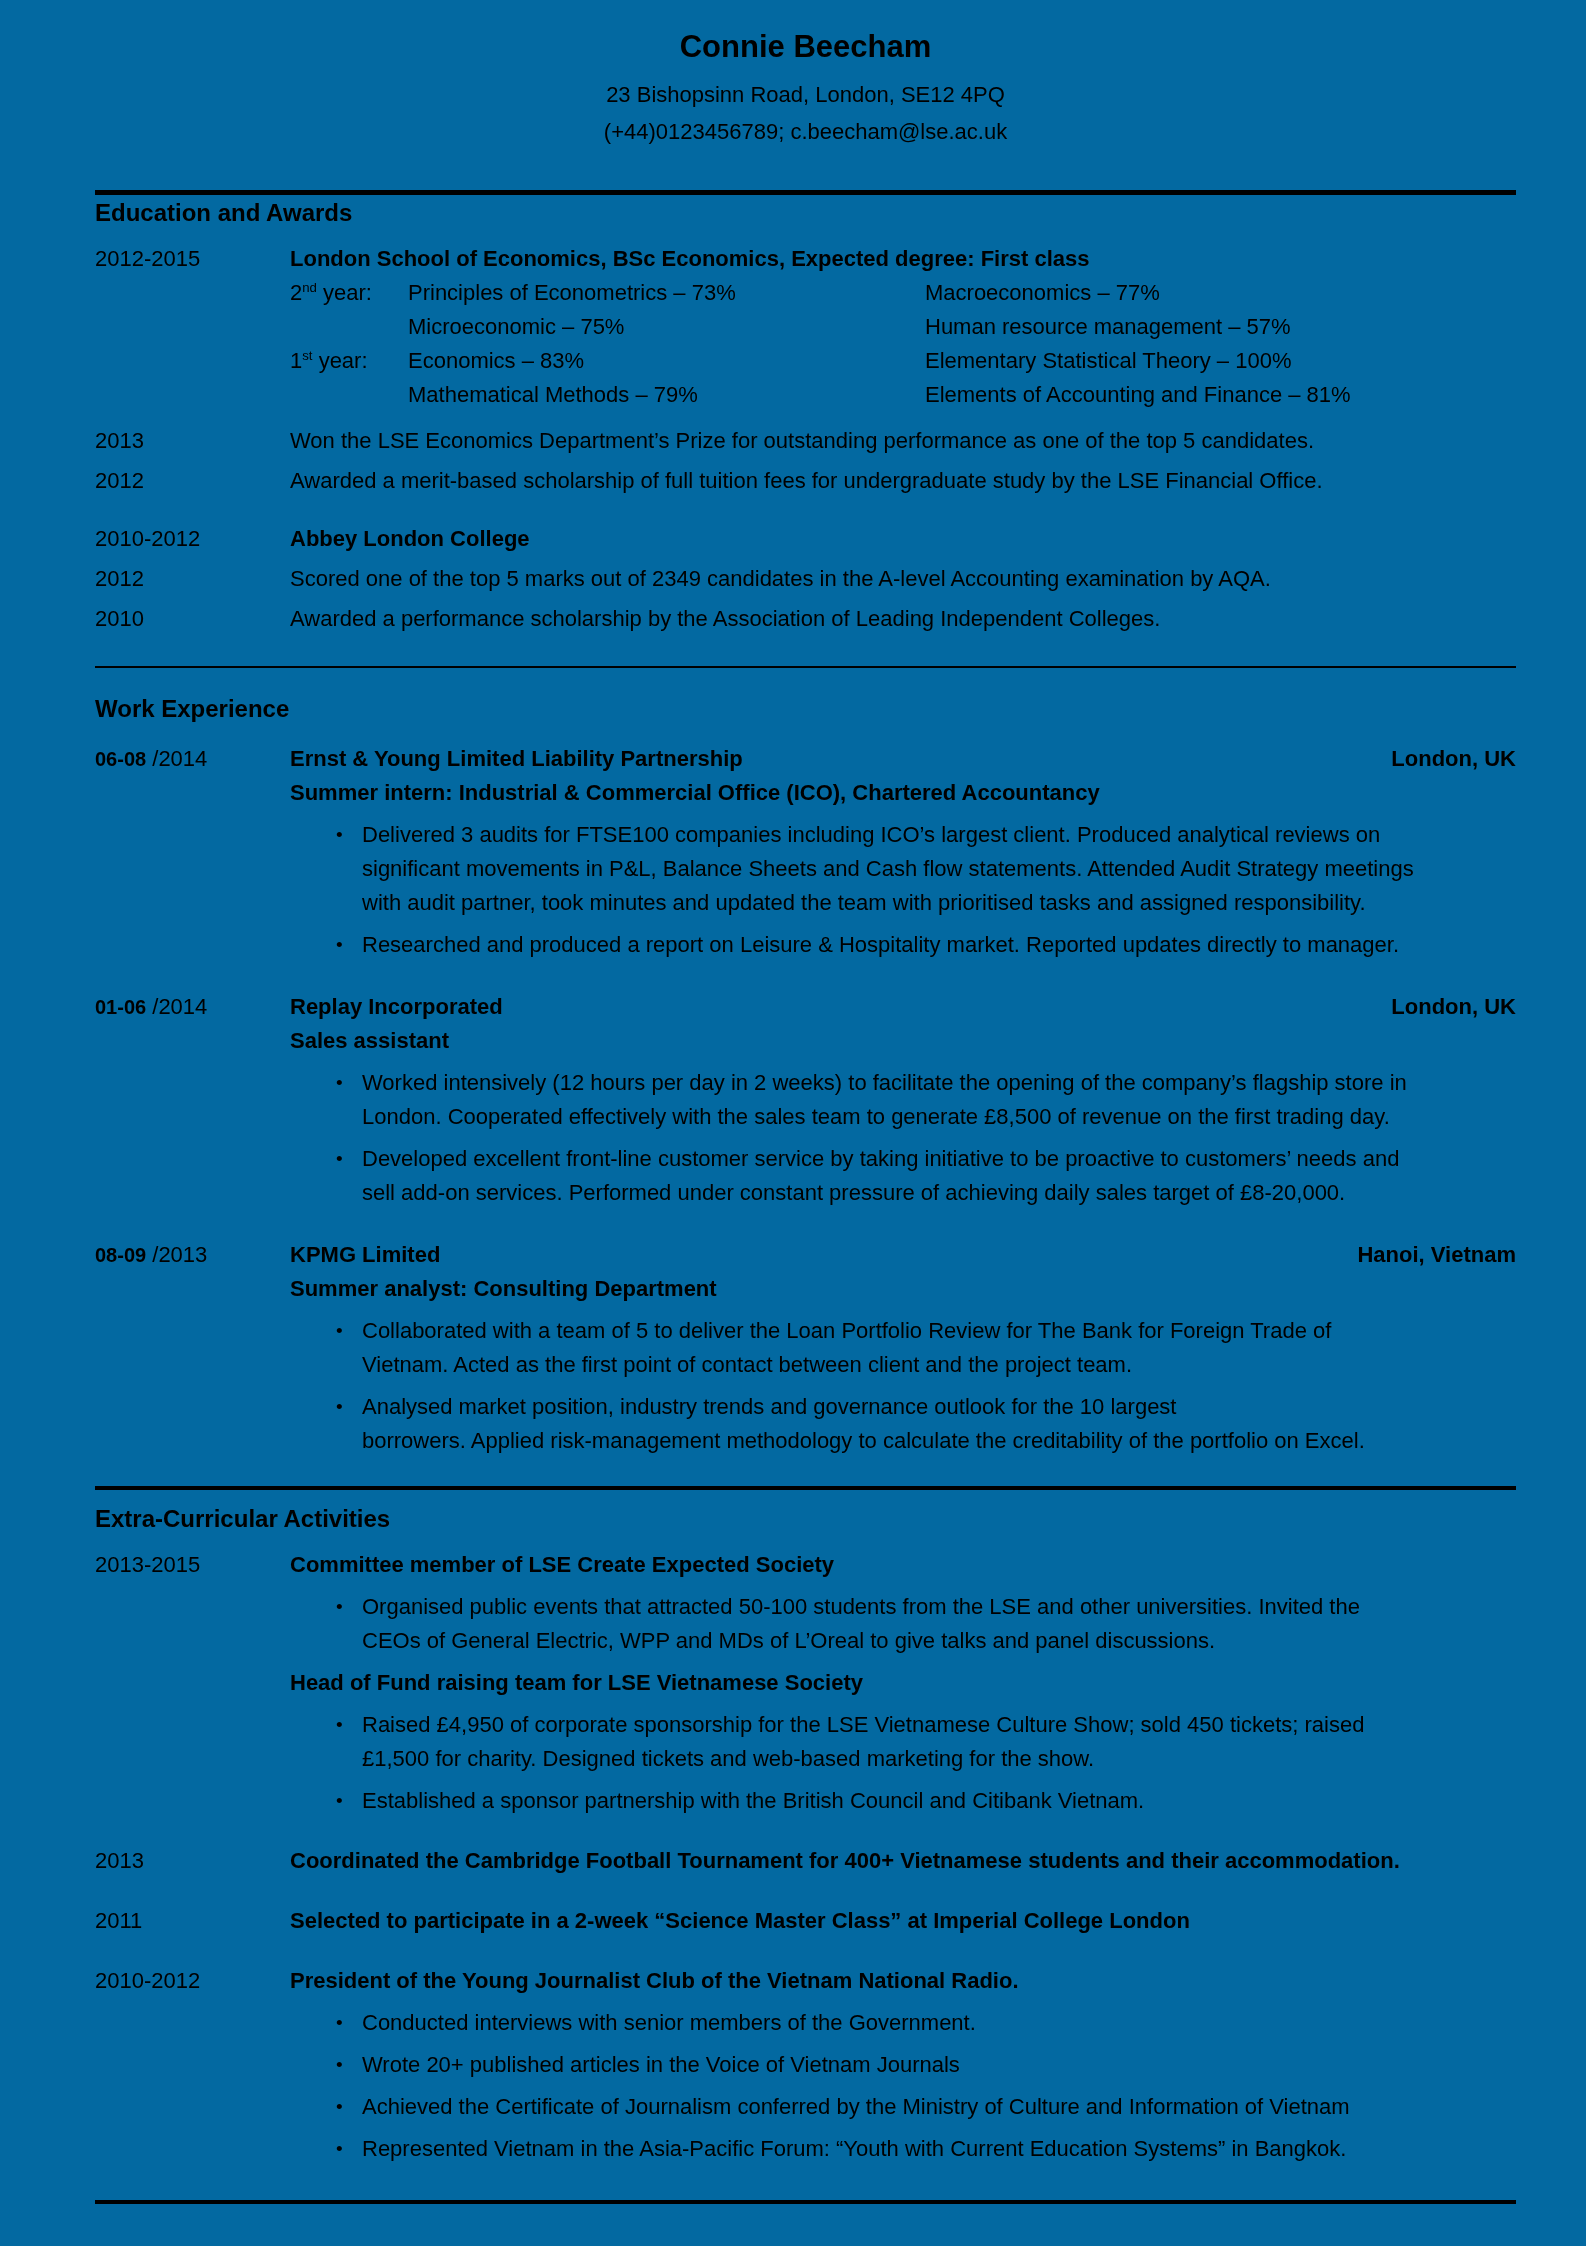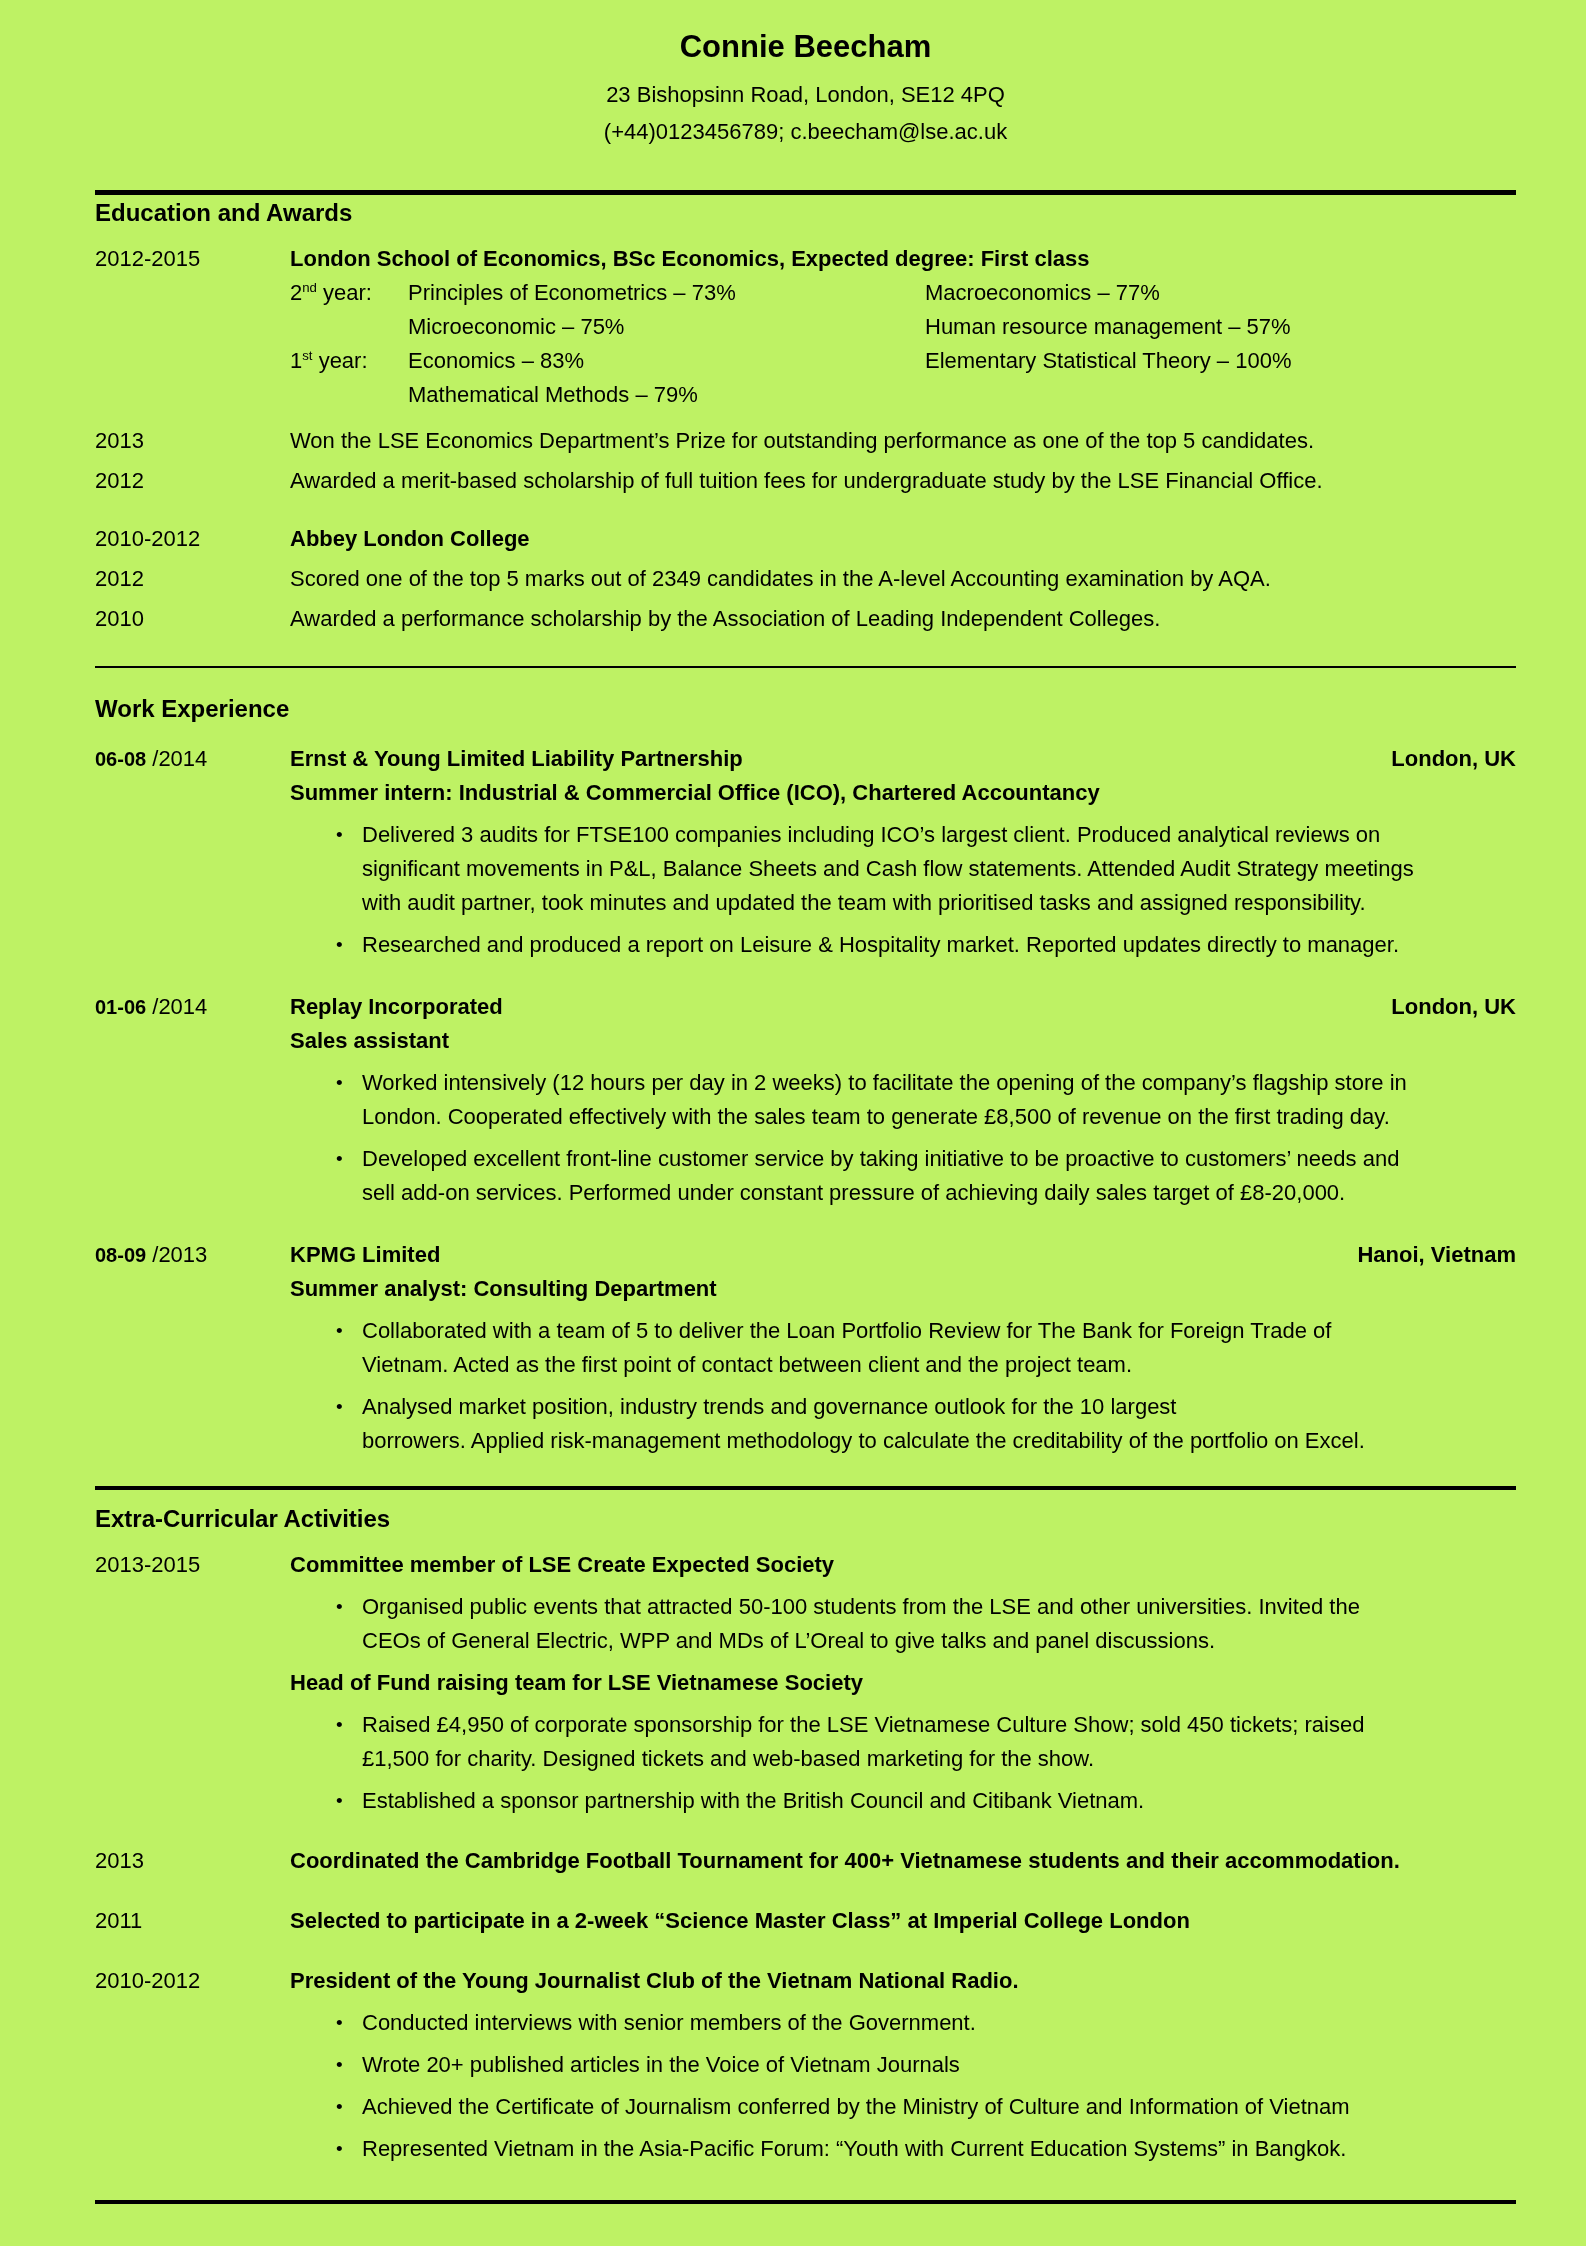--- a/index.html
+++ b/index.html
@@ -5,21 +5,21 @@
   html, body { margin: 0; padding: 0; background: #ffffff; }
   .page {
     width: 1586px;
     height: 2246px;
     box-sizing: border-box;
     padding: 26px 70px 0 95px;
     font-family: "Liberation Sans", "DejaVu Sans", sans-serif;
     font-size: 22px;
     line-height: 34px;
     color: #000000;
-    background: #bef264;
+    background: #0369a1;
     overflow: hidden;
   }
   .b { font-weight: bold; }
 
   
   .cv-header { text-align: center; margin-bottom: 40px; }
   .cv-name { font-size: 31px; font-weight: bold; line-height: 42px; margin-bottom: 8px; }
   .cv-addr { line-height: 37px; }
 
   
@@ -88,20 +88,21 @@
             <div class="gcol2">Human resource management – 57%</div>
           </div>
           <div class="grow">
             <div class="glabel"><span>1</span><sup>st</sup><span> year:</span></div>
             <div class="gcol1">Economics – 83%</div>
             <div class="gcol2">Elementary Statistical Theory – 100%</div>
           </div>
           <div class="grow">
             <div class="glabel"></div>
             <div class="gcol1">Mathematical Methods – 79%</div>
+            <div class="gcol2">Elements of Accounting and Finance – 81%</div>
           </div>
         </div>
       </div>
     </div>
 
     <div class="row awards-gap">
       <div class="date">2013</div>
       <div class="content">Won the LSE Economics Department’s Prize for outstanding performance as one of the top 5 candidates.</div>
     </div>
     <div class="row">

